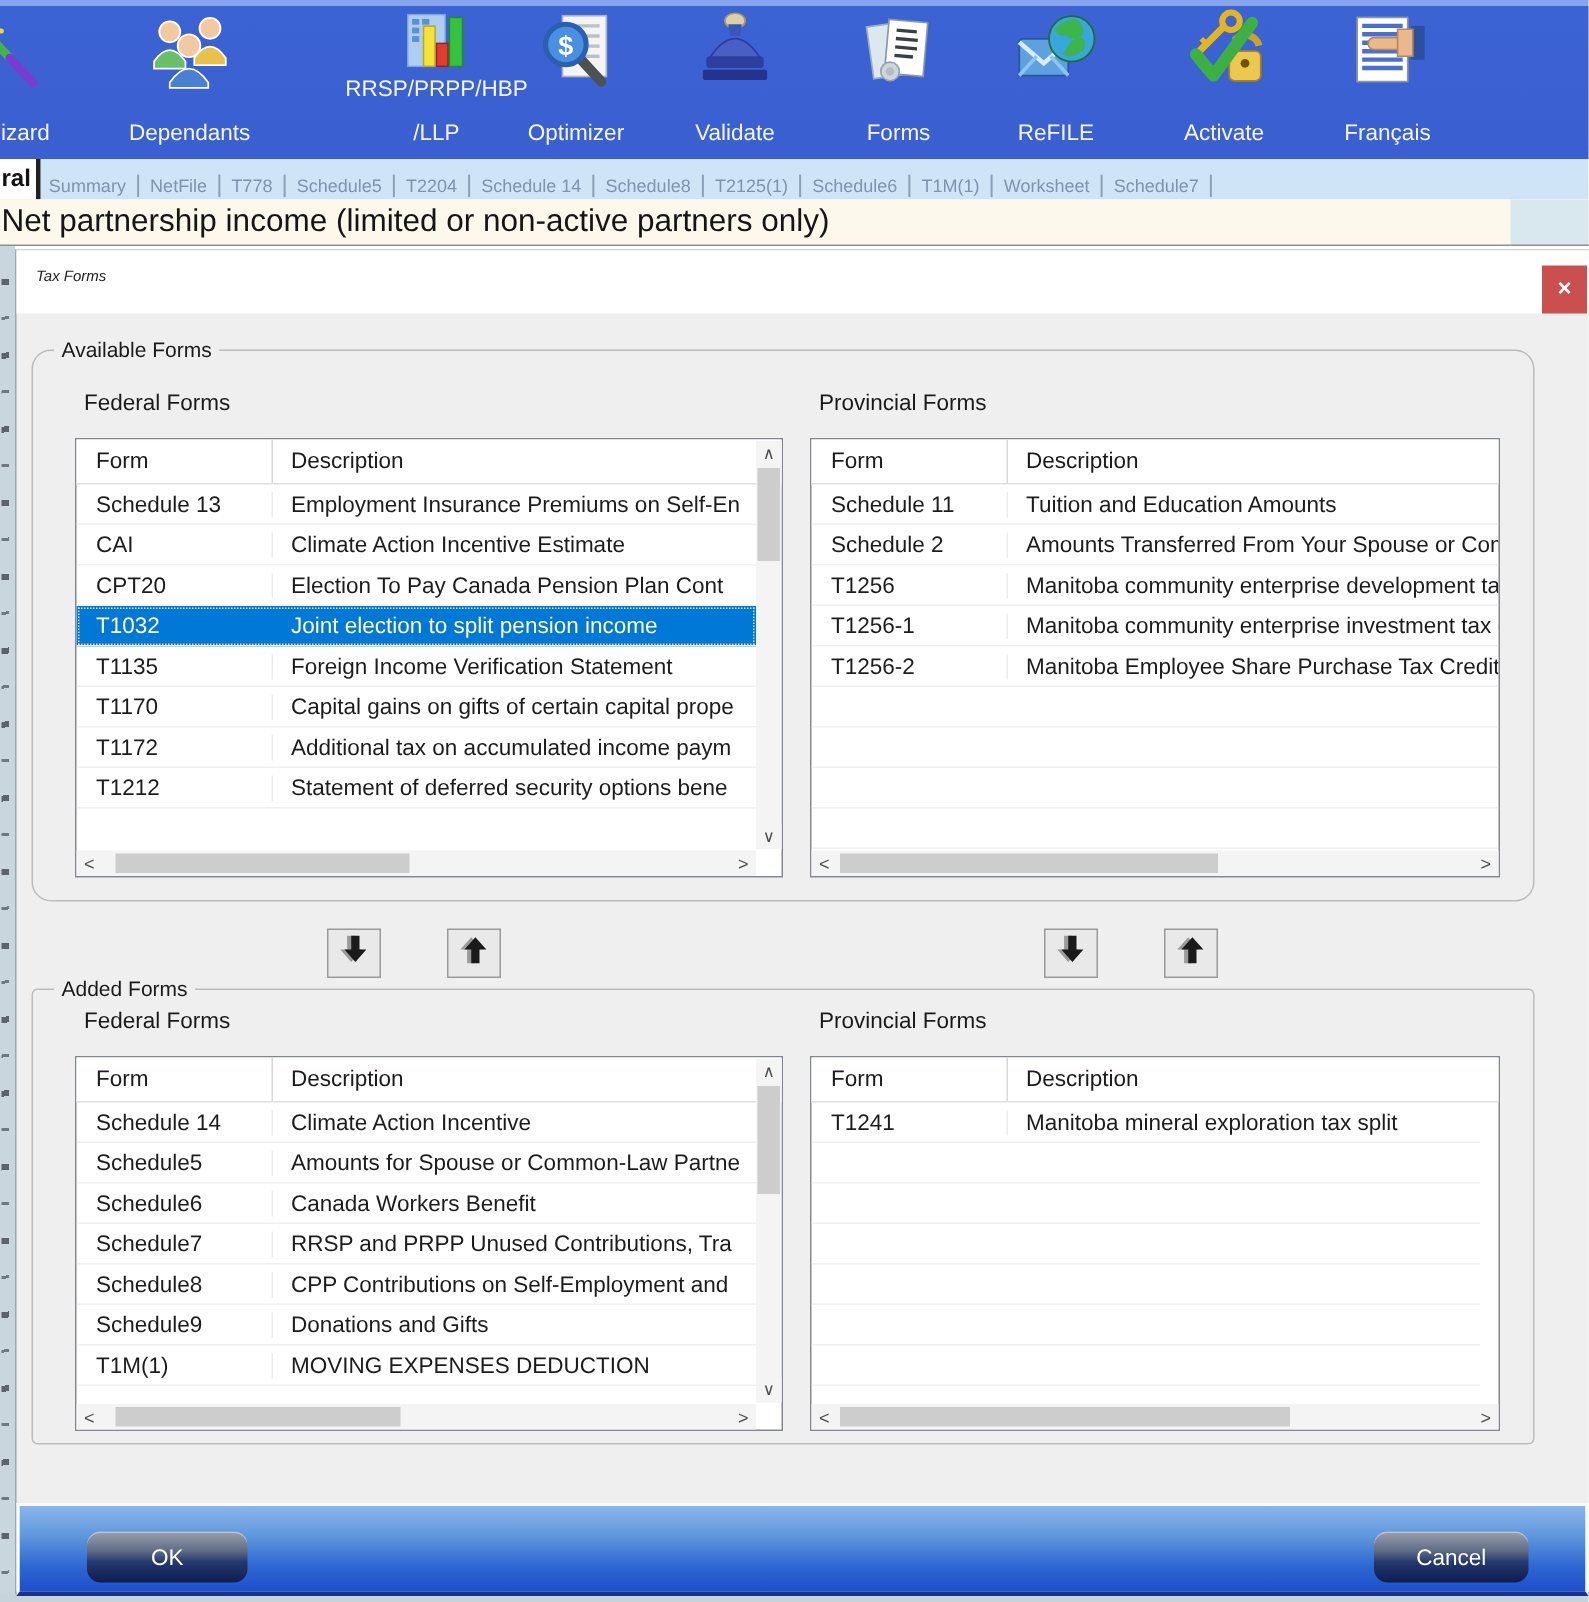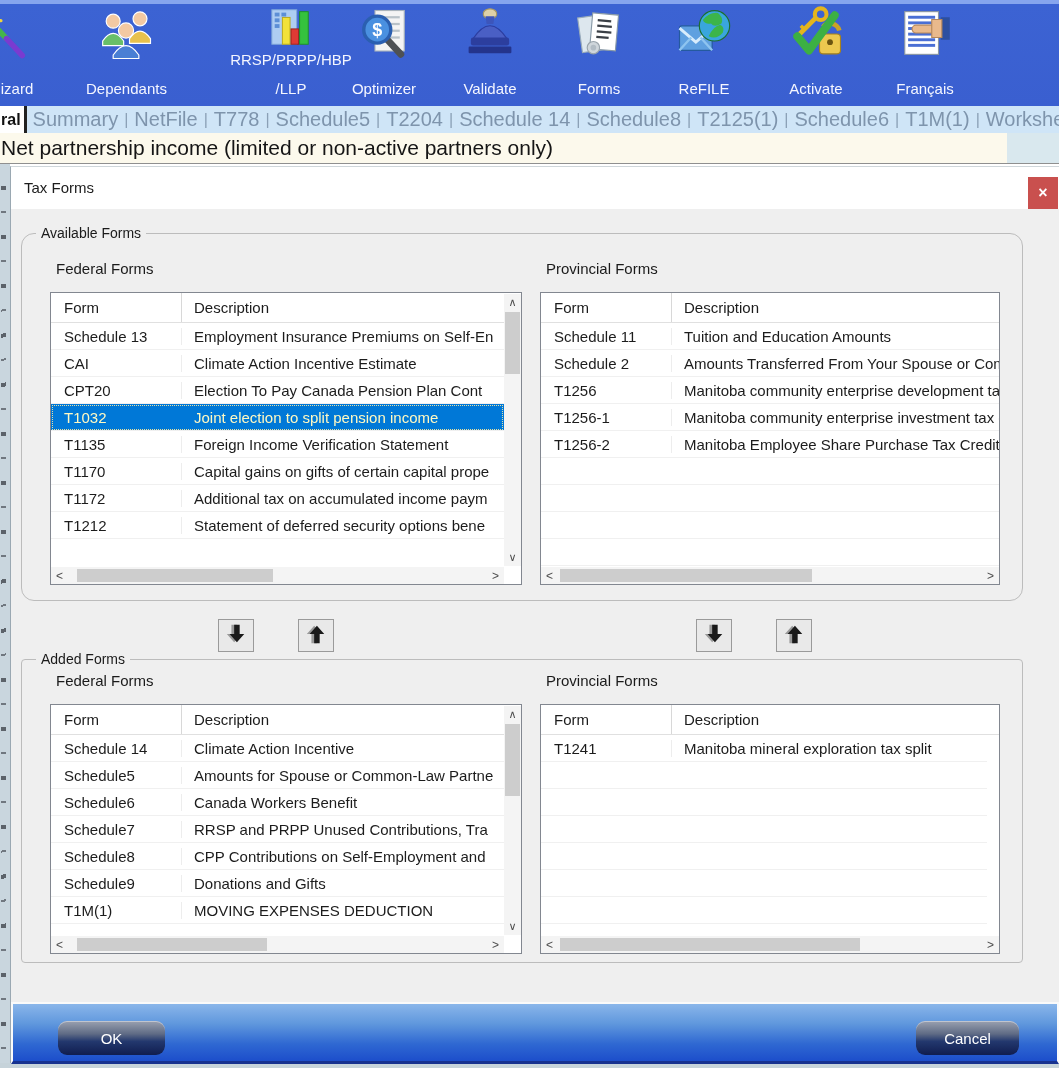--- a/index.html
+++ b/index.html
@@ -11,25 +11,25 @@
     background:linear-gradient(180deg,#86a5ee 0,#86a5ee 4px,#3c63d3 4px,#3a5fd0 100%); }
   .tb-item { position:absolute; top:0; height:100%; text-align:center; cursor:pointer; }
   .tb-item .ticon { position:absolute; top:6px; left:50%; transform:translateX(-50%); }
   .tb-item .tlabel { position:absolute; bottom:9px; left:0; right:0;
     color:#f4f6ff; font-size:15px; white-space:nowrap; }
   .tb-item .tlabel2 { position:absolute; bottom:38px; left:0; right:0;
     color:#f4f6ff; font-size:15px; white-space:nowrap; }
 
   
   #tabstrip { position:absolute; left:0; top:106px; width:1059px; height:27px;
-    background:#cfe5f7; display:flex; align-items:center; white-space:nowrap; overflow:hidden; }
+    background:#cfe5f7; display:flex; align-items:flex-end; white-space:nowrap; overflow:hidden; }
   #activetab { height:27px; background:#ffffff; color:#111; font-weight:bold;
     font-size:16px; display:flex; align-items:center; padding:0 3px 0 1px;
     border-right:3px solid #222; }
-  .tab { color:#7e94ac; font-size:20px; margin:0 6px; cursor:pointer; }
+  .tab { color:#7e94ac; font-size:12px; margin:0 6px; cursor:pointer; }
   .tabsep { color:#8ba0b6; font-size:16px; }
 
   
   #heading { position:absolute; left:0; top:133px; width:1059px; height:31px;
     background:#fcf9ec; border-bottom:1px solid #8f8f8f;
     font-size:21px; color:#151515; line-height:30px; padding-left:1px; white-space:nowrap; }
   #heading-right { position:absolute; right:0; top:133px; width:52px; height:31px;
     background:#d9e8ee; border-bottom:1px solid #8f8f8f; }
 
   
@@ -37,21 +37,21 @@
     background:#c9d6de; }
   #sliver::after { content:""; position:absolute; left:1px; top:0; width:5px; height:100%;
     background:repeating-linear-gradient(175deg, transparent 0 22px, #41464d 22px 26px,
       transparent 26px 47px, #5a6068 47px 49px); opacity:.8; }
   #pagebottom { position:absolute; left:0; top:1063px; width:1059px; height:5px; background:#c6d3da; }
 
   
   #dialog { position:absolute; left:10px; top:166px; width:1049px; height:897px;
     background:#efefef; border-left:1px solid #9aa8b2; border-top:1px solid #cfd6da; }
   #titlebar { position:absolute; left:0; top:0; right:0; height:42px; background:#ffffff; }
-  #dlg-title { position:absolute; left:13px; top:12px; font-size:15px; color:#1c1c1c; }
+  #dlg-title { position:absolute; left:13px; top:12px; font-size:10px; color:#1c1c1c;font-style:italic; }
   #closebtn { position:absolute; top:10px; right:1px; width:30px; height:32px;
     background:#c9504e; color:#ffffff; font-size:16px; font-weight:bold;
     display:flex; align-items:center; justify-content:center; cursor:pointer; }
 
   .groupbox { position:absolute; border:1px solid #bcbcbc; border-radius:4px; }
   .grouplabel { position:absolute; top:-9px; left:14px; background:#efefef;
     padding:0 5px; font-size:14px; color:#1a1a1a; }
   .sublabel { position:absolute; font-size:15px; color:#1a1a1a; }
 
   

